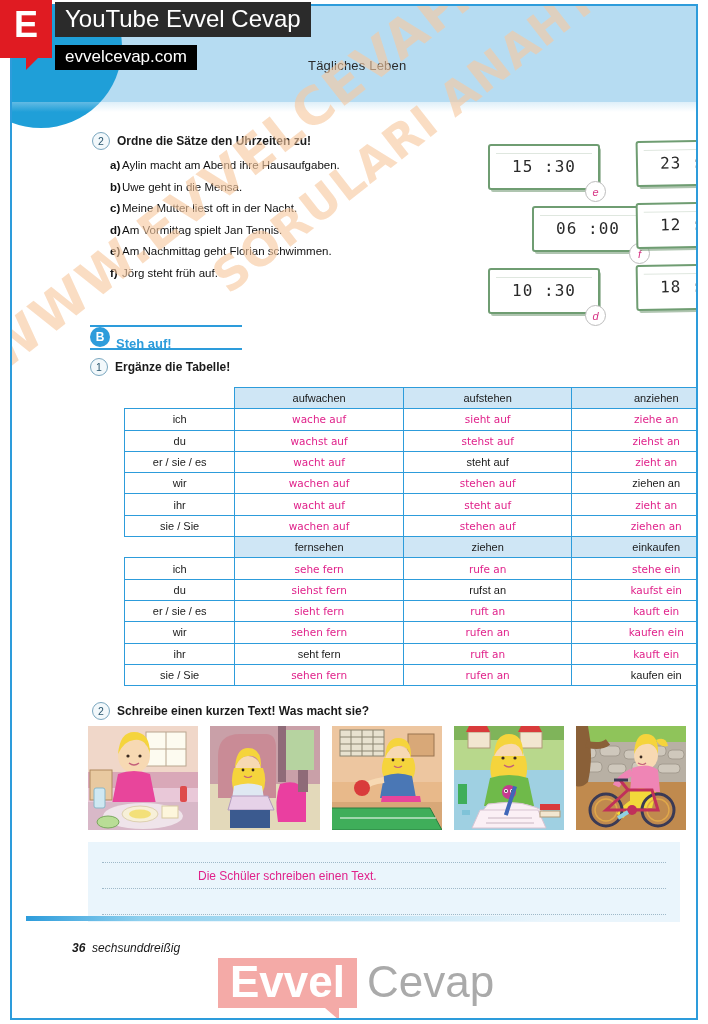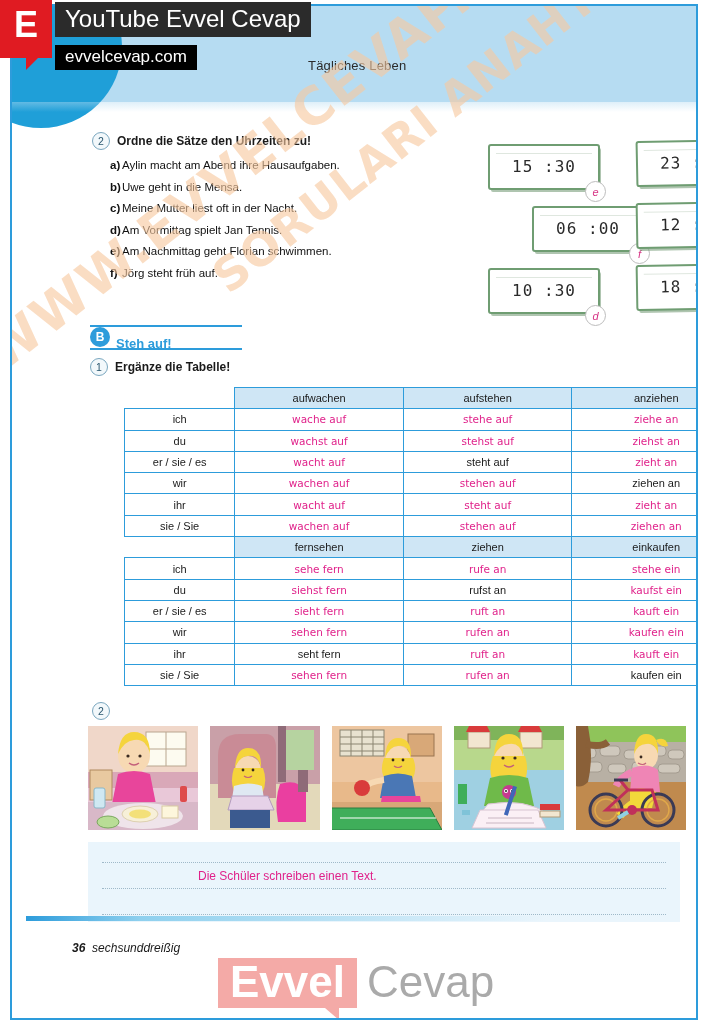--- a/index.html
+++ b/index.html
@@ -308,21 +308,21 @@
       <tbody id="tbl-body">
           <tr class="head">
             <td class="pron"></td>
             <td class="val">aufwachen</td>
             <td class="val">aufstehen</td>
             <td class="val">anziehen</td>
           </tr>
           <tr>
             <td class="pron">ich</td>
             <td class="val"><span class="ans">wache auf</span></td>
-            <td class="val"><span class="ans">stehe auf</span></td>
+            <td class="val"><span class="ans">sieht auf</span></td>
             <td class="val"><span class="ans">ziehe an</span></td>
           </tr>
           <tr>
             <td class="pron">du</td>
             <td class="val"><span class="ans">wachst auf</span></td>
             <td class="val"><span class="ans">stehst auf</span></td>
             <td class="val"><span class="ans">ziehst an</span></td>
           </tr>
           <tr>
             <td class="pron">er / sie / es</td>
@@ -389,20 +389,21 @@
             <td class="val"><span class="ans">sehen fern</span></td>
             <td class="val"><span class="ans">rufen an</span></td>
             <td class="val"><span class="pre">kaufen ein</span></td>
           </tr>
         </tbody>
     </table>
 
     <div class="sec3">
       <div class="titlerow">
         <span class="ex-num">2</span>
+        <span class="ex-head">Schreibe einen kurzen Text! Was macht sie?</span>
       </div>
 
       <div class="pics">
         <div class="pic">
           <svg viewBox="0 0 110 104" width="110" height="104">
             <rect width="110" height="104" fill="#e9c8d8"></rect>
             <rect x="0" y="0" width="110" height="52" fill="#f0d7c9"></rect>
             <rect x="58" y="6" width="40" height="34" fill="#fdfbf0" stroke="#b9a68f"></rect>
             <line x1="78" y1="6" x2="78" y2="40" stroke="#b9a68f"></line>
             <line x1="58" y1="23" x2="98" y2="23" stroke="#b9a68f"></line>

